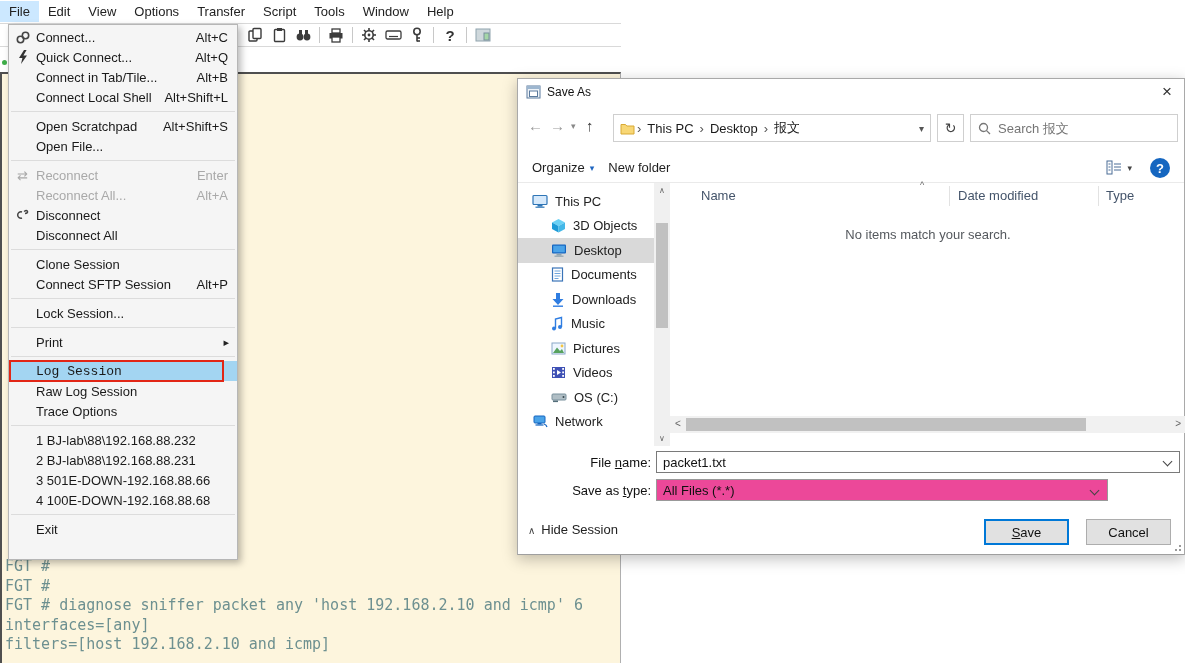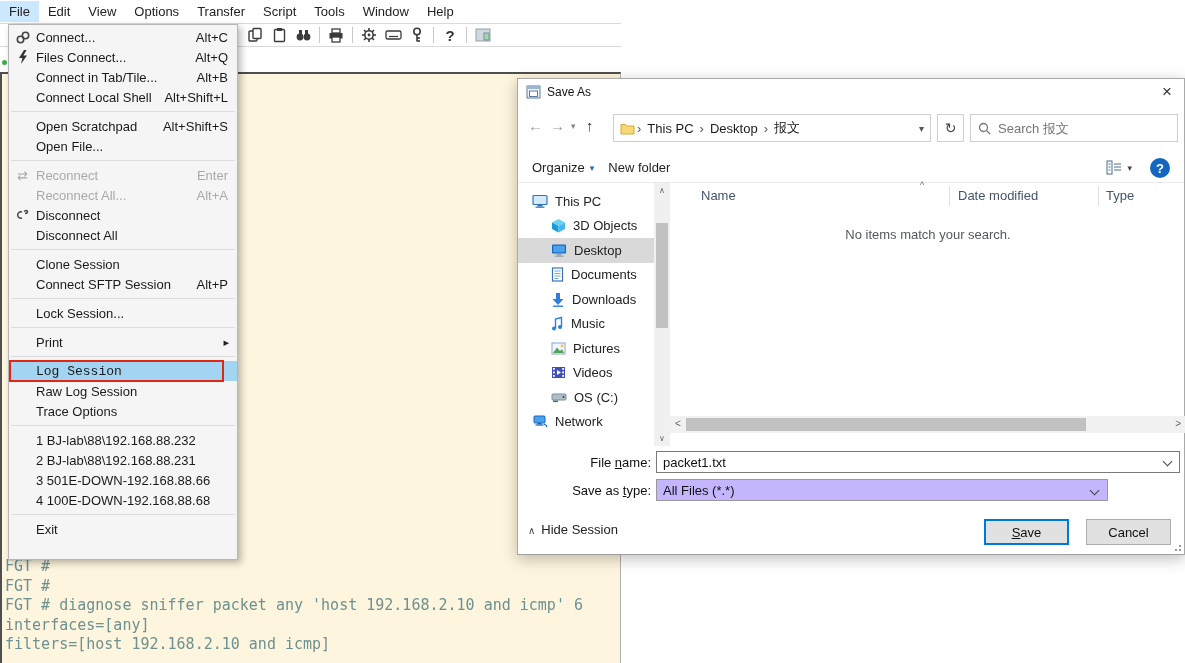--- a/index.html
+++ b/index.html
@@ -94,21 +94,21 @@
   #empty-msg { position:absolute; left:0; top:44px; width:100%; text-align:center; color:#55595e; }
   #hscroll { position:absolute; left:0; top:233px; width:100%; height:17px; background:#f1f1f1;
     font-size:10px; color:#666; }
   #hthumb { position:absolute; left:16px; top:2px; width:400px; height:13px; background:#c1c1c1; }
   #hscroll .a { position:absolute; top:2px; }
 
   .frow-label { position:absolute; left:0; width:133px; text-align:right; color:#111; }
   #fname-input { position:absolute; left:138px; width:524px; height:22px; border:1px solid #7a7a7a;
     font-size:13px; font-family:"Liberation Sans", sans-serif; padding:0 39px 0 6px; outline:none; color:#111; }
   #ftype-combo { position:absolute; left:138px; width:452px; height:22px; border:1px solid #999;
-    background:#c4b5fd; display:flex; align-items:center; padding:8px 6px; color:#111; }
+    background:#ec4899; display:flex; align-items:center; padding:8px 6px; color:#111; }
   .chev { width:7px; height:7px; border-right:1px solid #444; border-bottom:1px solid #444;
     transform:rotate(45deg); position:absolute; right:9px; top:6px; }
 
   #dlg-footer { position:absolute; left:0; top:427px; width:100%; height:49px; border-bottom:1px solid #9f9f9f; }
   #hidefolders { position:absolute; left:10px; top:16px; color:#222; }
   #hidefolders .c { font-size:10px; color:#444; margin-right:6px; }
   .btn { position:absolute; top:13px; width:85px; height:26px; background:#e1e1e1;
     display:flex; align-items:center; justify-content:center; font-size:13px; color:#111; }
   #btn-save { left:466px; border:2px solid #0078d7; }
   #btn-cancel { left:568px; border:1px solid #adadad; }
@@ -220,21 +220,21 @@
         </span>
       <span class="mi-label">Connect...</span>
       <span class="mi-short">Alt+C</span>
     </div>
     <div class="mi">
       <span class="mi-ic">
           <svg width="10" height="14" viewBox="0 0 10 14">
             <polygon points="6,0 1,8 4.4,8 3,14 9,5.5 5.4,5.5 8.6,0" fill="#333"></polygon>
           </svg>
         </span>
-      <span class="mi-label">Files Connect...</span>
+      <span class="mi-label">Quick Connect...</span>
       <span class="mi-short">Alt+Q</span>
     </div>
     <div class="mi">
       <span class="mi-ic"></span>
       <span class="mi-label">Connect in Tab/Tile...</span>
       <span class="mi-short">Alt+B</span>
     </div>
     <div class="mi">
       <span class="mi-ic"></span>
       <span class="mi-label">Connect Local Shell</span>

